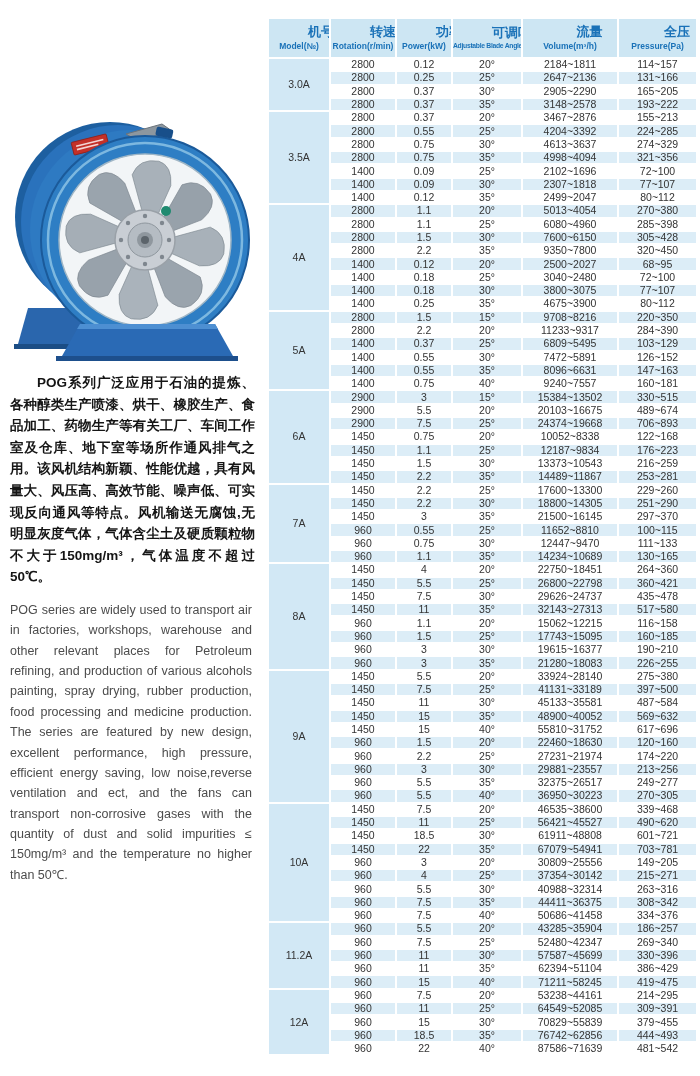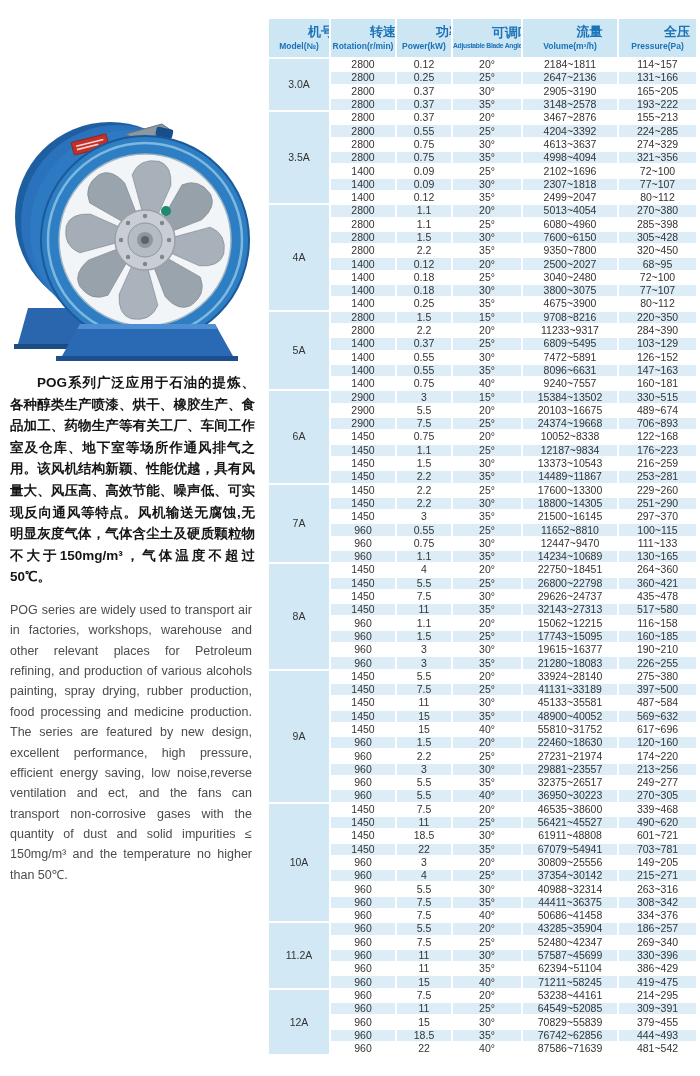--- a/index.html
+++ b/index.html
@@ -167,21 +167,21 @@
           <td class="data">2800</td>
           <td class="data">0.25</td>
           <td class="data">25°</td>
           <td class="data">2647~2136</td>
           <td class="data">131~166</td>
         </tr>
         <tr class="odd">
           <td class="data">2800</td>
           <td class="data">0.37</td>
           <td class="data">30°</td>
-          <td class="data">2905~3190</td>
+          <td class="data">2905~2290</td>
           <td class="data">165~205</td>
         </tr>
         <tr class="even">
           <td class="data">2800</td>
           <td class="data">0.37</td>
           <td class="data">35°</td>
           <td class="data">3148~2578</td>
           <td class="data">193~222</td>
         </tr>
         <tr class="odd">

